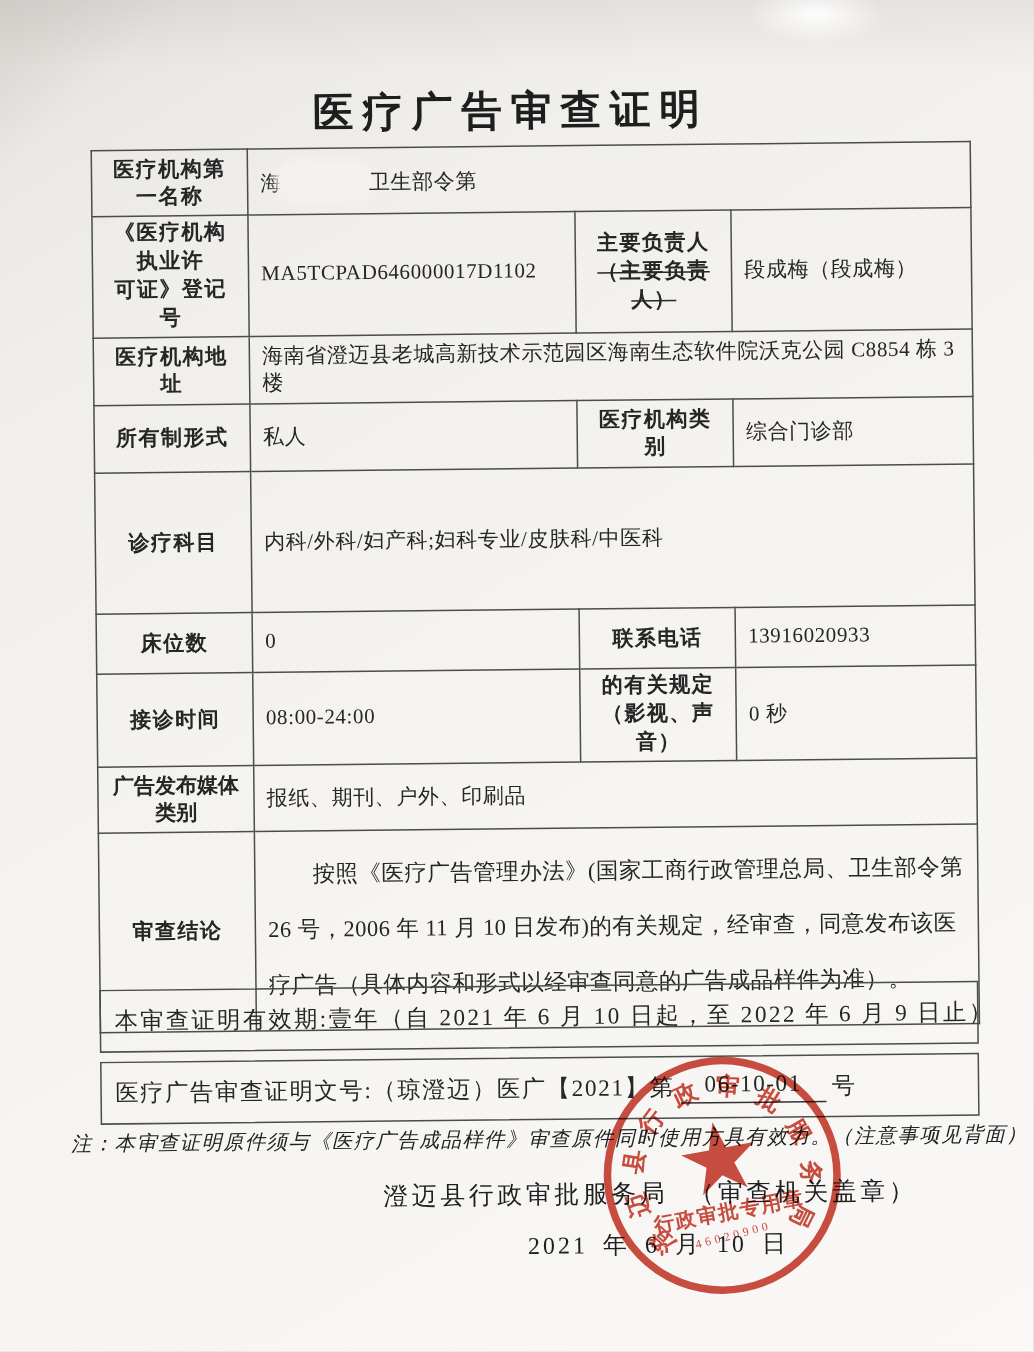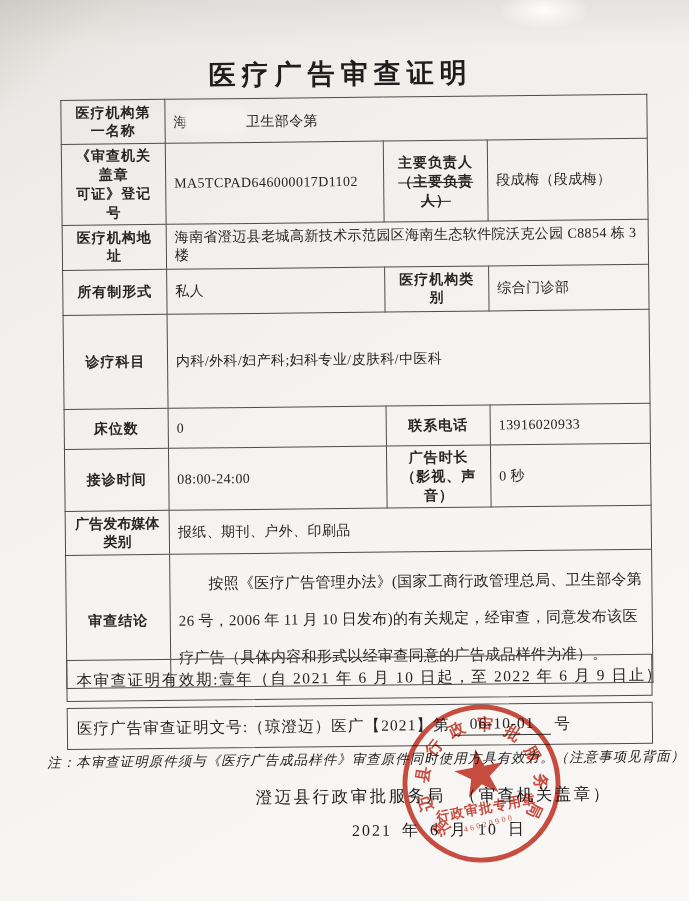--- a/index.html
+++ b/index.html
@@ -93,21 +93,21 @@
       </colgroup>
     <tbody>
         <tr class="r1">
       <td class="lbl">医疗机构第一名称</td>
       <td class="val" colspan="3">
         <span>海</span><span class="redaction"></span><span>卫生部令第</span>
       </td>
     </tr>
     <tr class="r2">
       <td class="lbl lbl2line">
-        <span>《审查机关盖章</span>
+        <span>《医疗机构执业许</span>
         <span>可证》登记号</span>
       </td>
       <td class="val mono-id">MA5TCPAD646000017D1102</td>
       <td class="lbl lbl2line">
         <span>主要负责人</span>
         <span class="strike">（主要负责人）</span>
       </td>
       <td class="val">段成梅（段成梅）</td>
     </tr>
     <tr class="r3">
@@ -127,21 +127,21 @@
     <tr class="r6">
       <td class="lbl">床位数</td>
       <td class="val">0</td>
       <td class="lbl">联系电话</td>
       <td class="val">13916020933</td>
     </tr>
     <tr class="r7">
       <td class="lbl">接诊时间</td>
       <td class="val">08:00-24:00</td>
       <td class="lbl lbl2line">
-        <span>广告时长</span>
+        <span>的有关规定</span>
         <span>（影视、声音）</span>
       </td>
       <td class="val">0 秒</td>
     </tr>
     <tr class="r8">
       <td class="lbl" style="letter-spacing:0;">广告发布媒体类别</td>
       <td class="val" colspan="3">报纸、期刊、户外、印刷品</td>
     </tr>
     <tr class="r9">
       <td class="lbl">审查结论</td>

